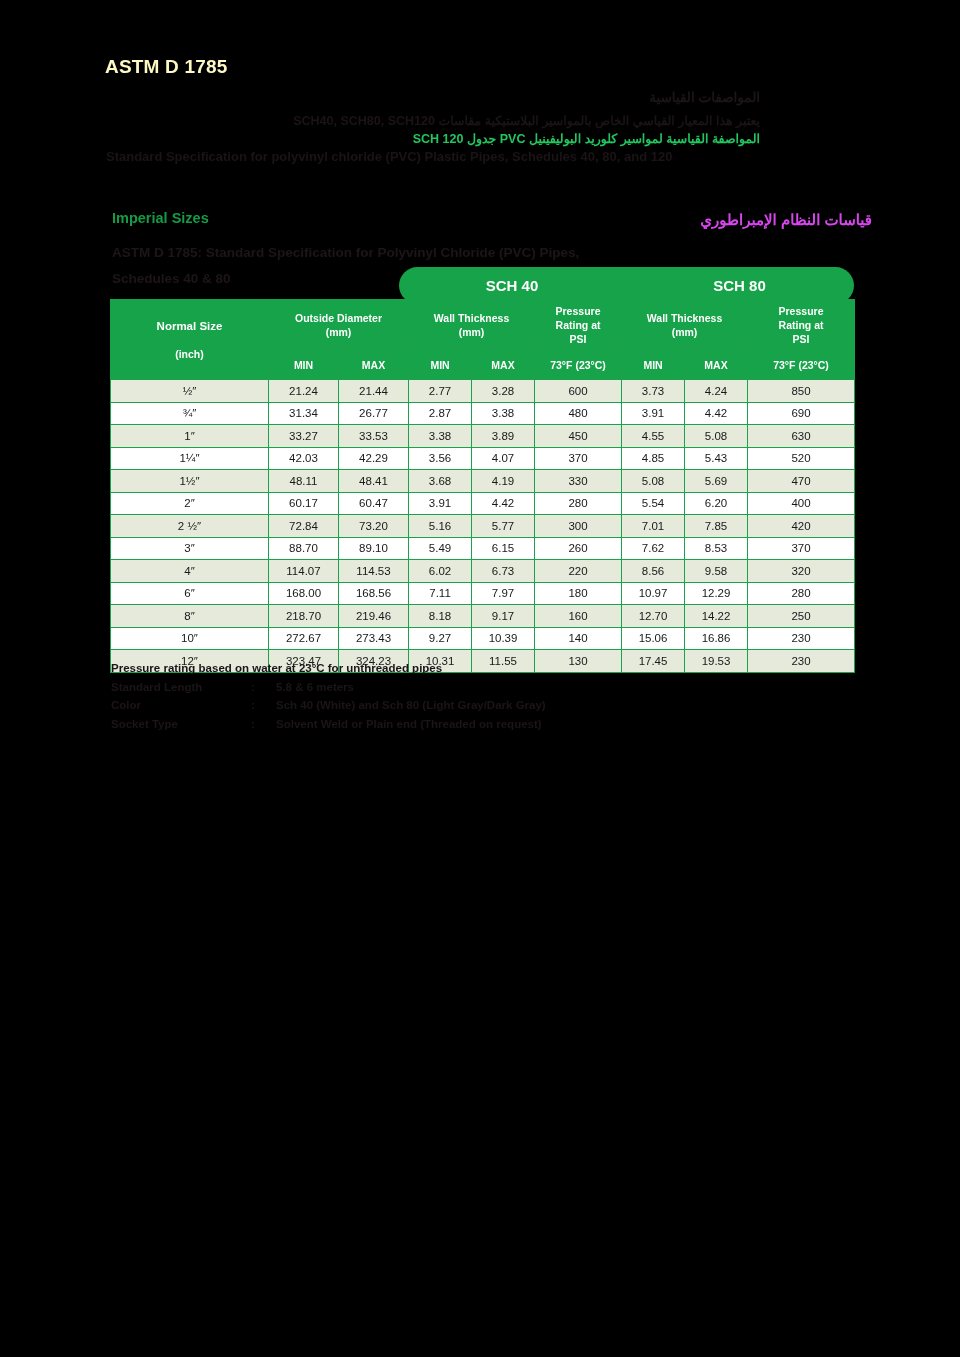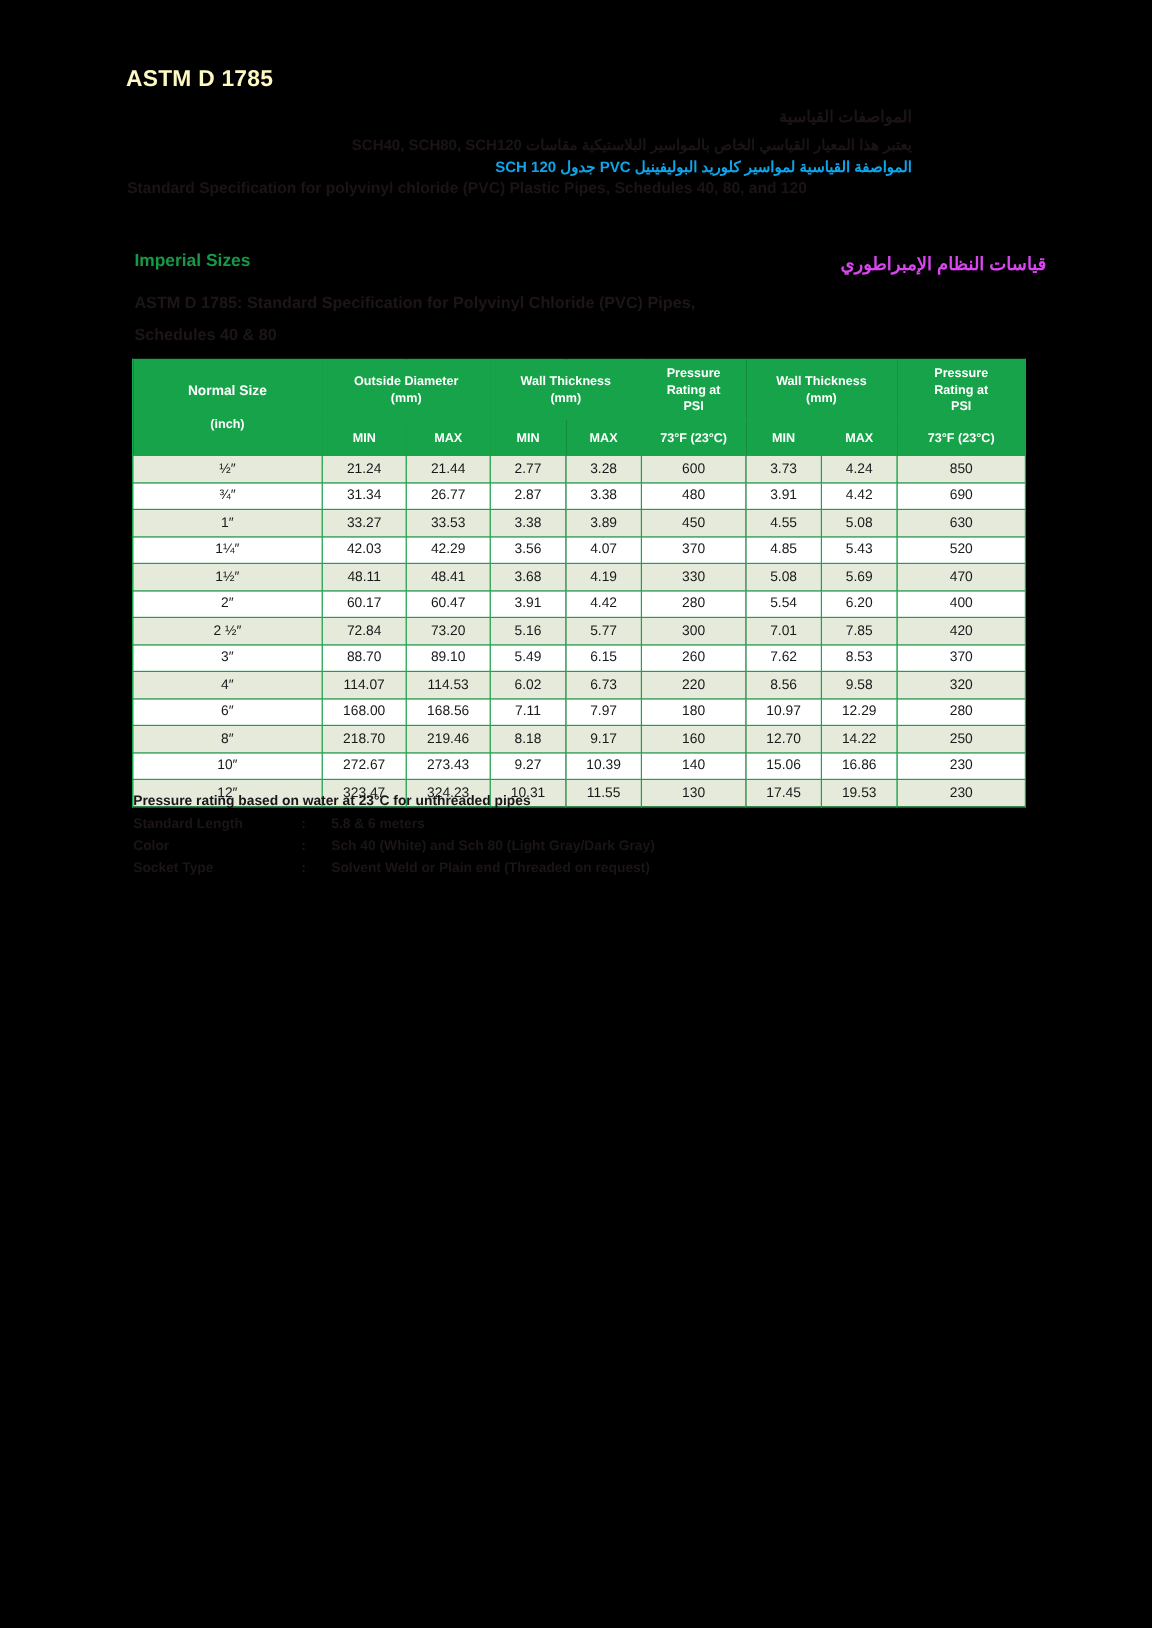--- a/index.html
+++ b/index.html
@@ -44,21 +44,21 @@
     font-weight: bold;
     color: #1b1317;
     direction: rtl;
     white-space: nowrap;
   }
   .hdr-ar-line3 {
     position: absolute;
     right: 200px; top: 131px;
     font-size: 12.5px;
     font-weight: bold;
-    color: #0ea5e9;
+    color: #22c55e;
     direction: rtl;
     white-space: nowrap;
   }
   .hdr-en-line {
     position: absolute;
     left: 106px; top: 149px;
     font-size: 13px;
     font-weight: bold;
     color: #1b1317;
     white-space: nowrap;
@@ -188,20 +188,24 @@
   <div class="doc-code">ASTM D 1785</div>
   <div class="hdr-ar-title">المواصفات القياسية</div>
   <div class="hdr-ar-line2">يعتبر هذا المعيار القياسي الخاص بالمواسير البلاستيكية مقاسات SCH40, SCH80, SCH120</div>
   <div class="hdr-ar-line3">المواصفة القياسية لمواسير كلوريد البوليفينيل PVC جدول SCH 120</div>
   <div class="hdr-en-line">Standard Specification for polyvinyl chloride (PVC) Plastic Pipes, Schedules 40, 80, and 120</div>
 
   <div class="sec-en">Imperial Sizes</div>
   <div class="sec-ar">قياسات النظام الإمبراطوري</div>
   <div class="sec-sub">ASTM D 1785: Standard Specification for Polyvinyl Chloride (PVC) Pipes, Schedules 40 &amp; 80</div>
 
+  <div class="sch-banner">
+    <div class="s1">SCH 40</div>
+    <div class="s2">SCH 80</div>
+  </div>
 
   <div class="tbl-wrap">
     <table class="spec">
       <colgroup>
         <col style="width:158px">
         <col style="width:70px">
           <col style="width:70px">
         <col style="width:63px">
           <col style="width:63px">
         <col style="width:87px">

